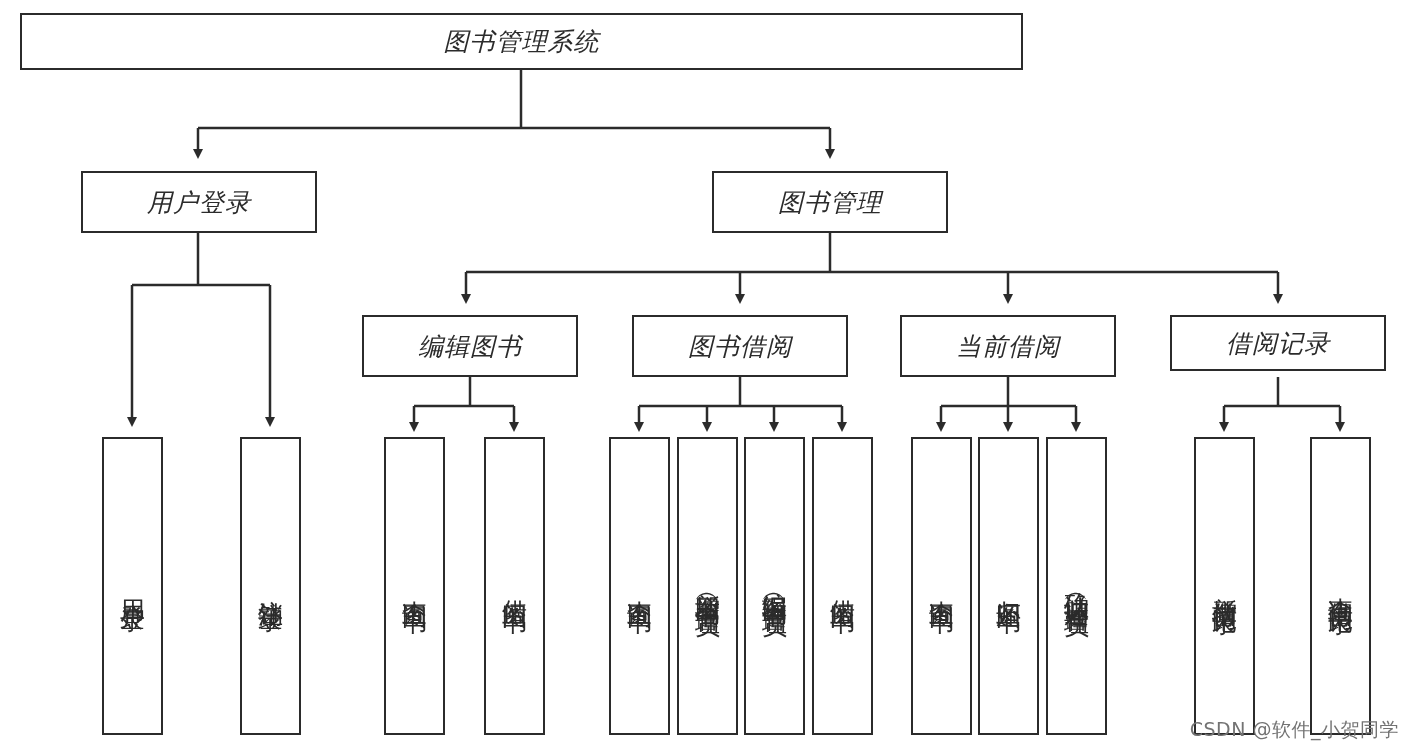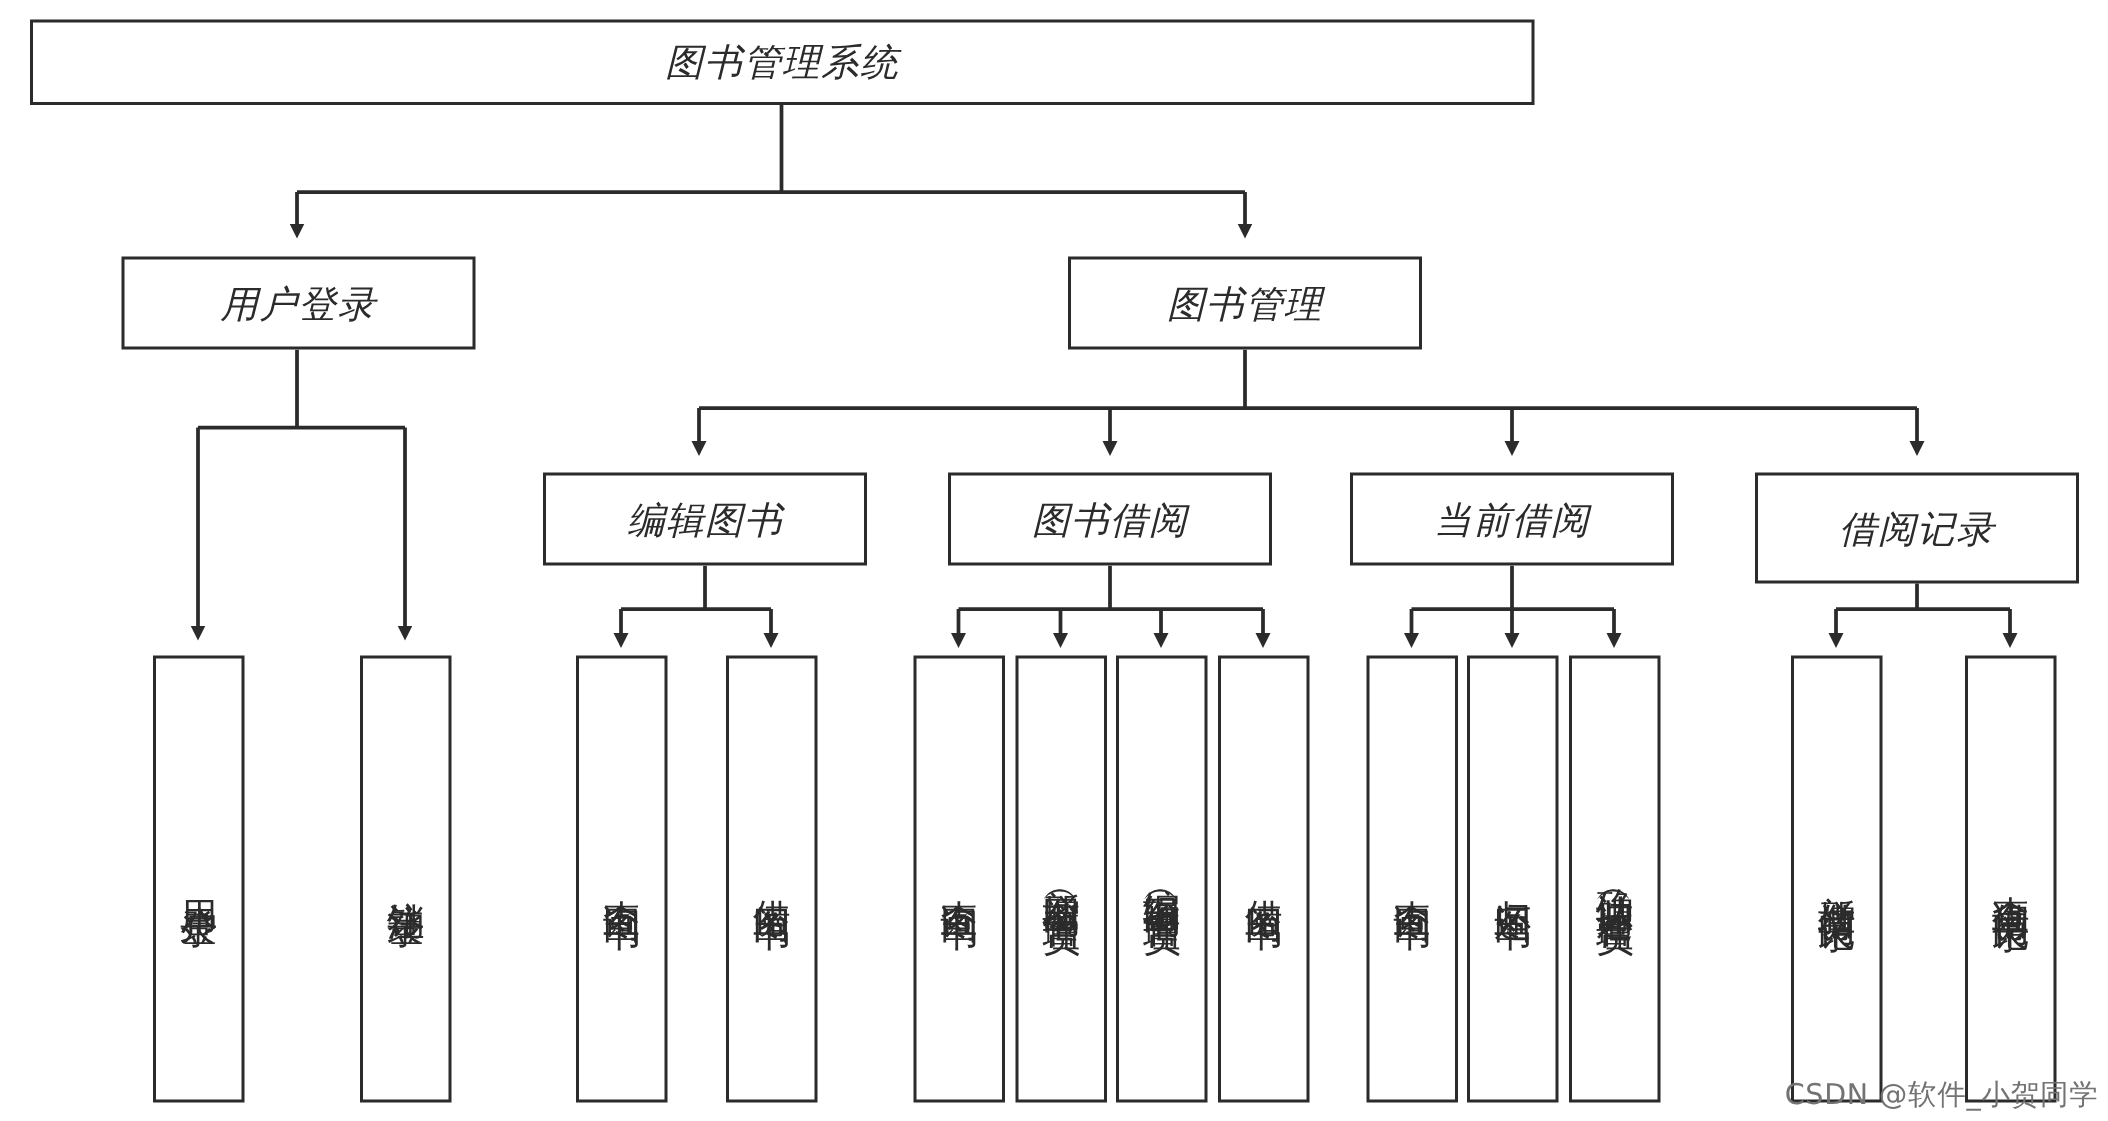--- a/index.html
+++ b/index.html
@@ -134,21 +134,21 @@
 
   <div class="node horiz" style="left:362px; top:315px; width:216px; height:62px;">
     <span class="txt">编辑图书</span>
   </div>
   <div class="node horiz" style="left:900px; top:315px; width:216px; height:62px;">
     <span class="txt">当前借阅</span>
   </div>
   <div class="node horiz" style="left:632px; top:315px; width:216px; height:62px;">
     <span class="txt">图书借阅</span>
   </div>
-  <div class="node horiz" style="left:1170px; top:315px; width:216px; height:74px;">
+  <div class="node horiz" style="left:1170px; top:315px; width:216px; height:56px;">
     <span class="txt">借阅记录</span>
   </div>
 
   <div class="node vert" style="left:102px; top:437px; width:61px; height:298px;">
     <span class="txt">用户登录</span>
   </div>
   <div class="node vert" style="left:240px; top:437px; width:61px; height:298px;">
     <span class="txt">注销登录</span>
   </div>
 

